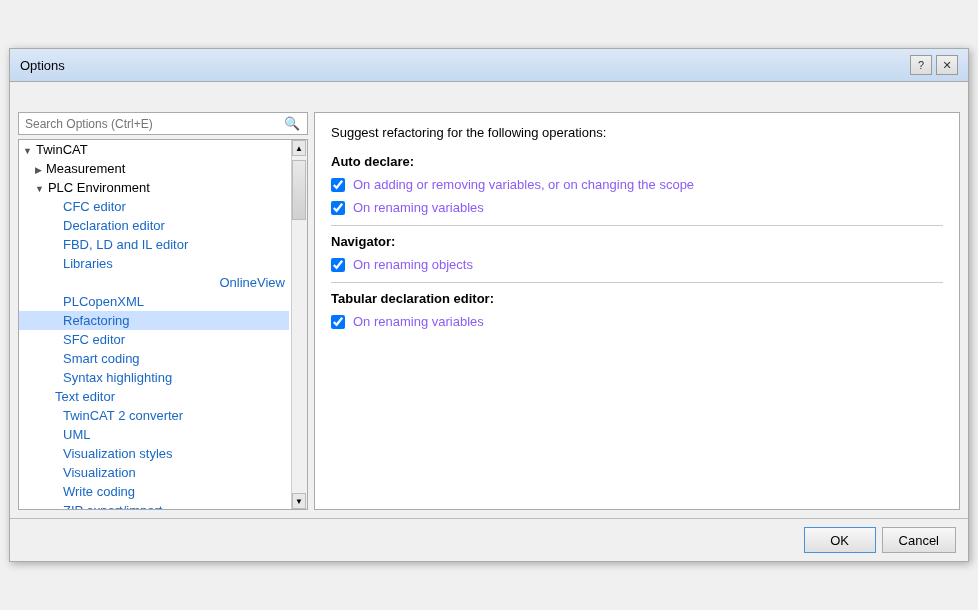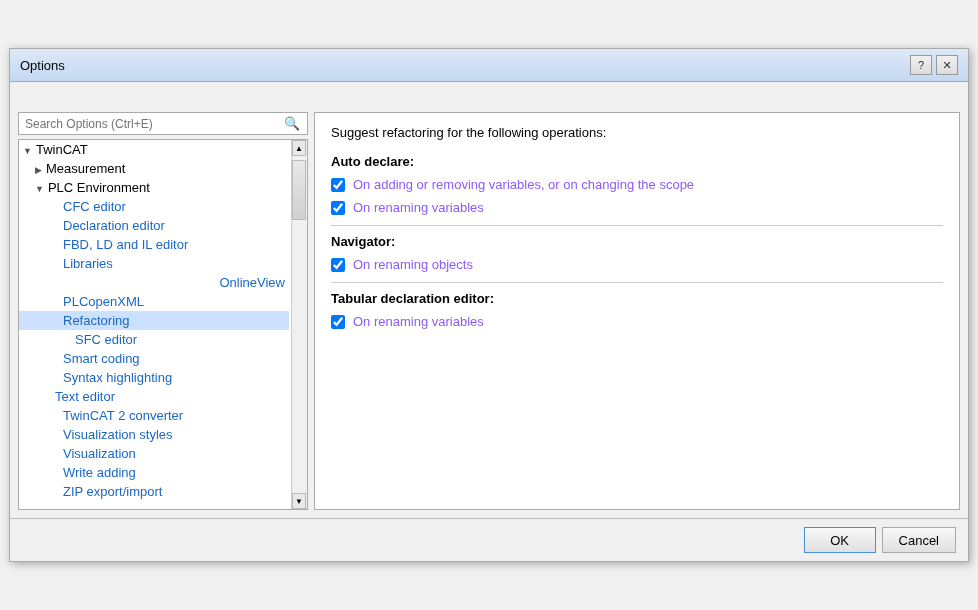--- a/index.html
+++ b/index.html
@@ -237,28 +237,29 @@
               <div class="tree-item black" style="padding-left: 4px;"><span style="font-size:9px;margin-right:4px;color:#555;">▼</span><span>TwinCAT</span></div>
               <div class="tree-item black" style="padding-left: 16px;"><span style="font-size:9px;margin-right:4px;color:#555;">▶</span><span>Measurement</span></div>
               <div class="tree-item black" style="padding-left: 16px;"><span style="font-size:9px;margin-right:4px;color:#555;">▼</span><span>PLC Environment</span></div>
               <div class="tree-item" style="padding-left: 30px;"><span style="display:inline-block;width:14px;"></span><span>CFC editor</span></div>
               <div class="tree-item" style="padding-left: 30px;"><span style="display:inline-block;width:14px;"></span><span>Declaration editor</span></div>
               <div class="tree-item" style="padding-left: 30px;"><span style="display:inline-block;width:14px;"></span><span>FBD, LD and IL editor</span></div>
               <div class="tree-item" style="padding-left: 30px;"><span style="display:inline-block;width:14px;"></span><span>Libraries</span></div>
               <div class="tree-item" style="padding-left: 44px; text-align: right;"><span style="display:inline-block;width:14px;"></span><span>OnlineView</span></div>
               <div class="tree-item" style="padding-left: 30px;"><span style="display:inline-block;width:14px;"></span><span>PLCopenXML</span></div>
               <div class="tree-item selected" style="padding-left: 30px;"><span style="display:inline-block;width:14px;"></span><span>Refactoring</span></div>
-              <div class="tree-item" style="padding-left: 42px;"><span style="display:inline-block;width:14px;"></span><span>SFC editor</span></div>
+              <div class="tree-item" style="padding-left: 30px;"><span style="display:inline-block;width:14px;"></span><span>SFC editor</span></div>
               <div class="tree-item" style="padding-left: 30px;"><span style="display:inline-block;width:14px;"></span><span>Smart coding</span></div>
               <div class="tree-item" style="padding-left: 30px;"><span style="display:inline-block;width:14px;"></span><span>Syntax highlighting</span></div>
               <div class="tree-item" style="padding-left: 22px;"><span style="display:inline-block;width:14px;"></span><span>Text editor</span></div>
               <div class="tree-item" style="padding-left: 30px;"><span style="display:inline-block;width:14px;"></span><span>TwinCAT 2 converter</span></div>
+              <div class="tree-item" style="padding-left: 30px;"><span style="display:inline-block;width:14px;"></span><span>UML</span></div>
               <div class="tree-item" style="padding-left: 30px;"><span style="display:inline-block;width:14px;"></span><span>Visualization styles</span></div>
               <div class="tree-item" style="padding-left: 30px;"><span style="display:inline-block;width:14px;"></span><span>Visualization</span></div>
-              <div class="tree-item" style="padding-left: 30px;"><span style="display:inline-block;width:14px;"></span><span>Write adding</span></div>
+              <div class="tree-item" style="padding-left: 30px;"><span style="display:inline-block;width:14px;"></span><span>Write coding</span></div>
               <div class="tree-item" style="padding-left: 30px;"><span style="display:inline-block;width:14px;"></span><span>ZIP export/import</span></div>
             </div>
         </div>
         <div class="tree-scrollbar-track">
           <div class="scroll-arrow top">▲</div>
           <div class="scrollbar-thumb"></div>
           <div class="scroll-arrow bottom">▼</div>
         </div>
       </div>
     </div>

